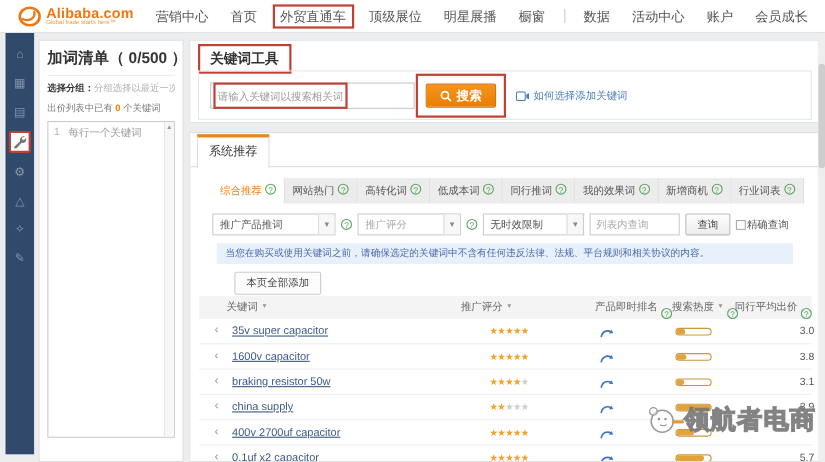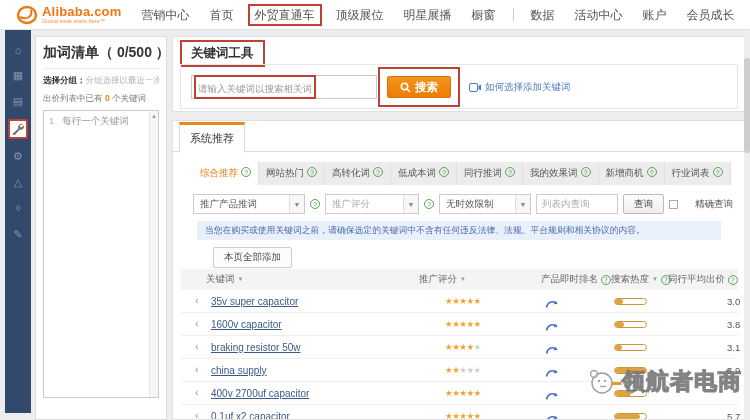--- a/index.html
+++ b/index.html
@@ -85,29 +85,29 @@
   .fselect { height:20px; border:1px solid #ccc; background:#fff; display:flex; align-items:center;
              justify-content:space-between; padding-left:6px; cursor:pointer; white-space:nowrap; }
   .fselect .caret { width:15px; height:100%; border-left:1px solid #ddd; background:#f7f7f7;
                     display:flex; align-items:center; justify-content:center; color:#888; font-size:7px; margin-left:6px; }
   .w1 { width:112px; } .w2 { width:94px; } .w3 { width:92px; }
   .fselect.muted span:first-child { color:#aaa; }
   .finput { width:82px; height:20px; border:1px solid #ccc; display:flex; align-items:center;
             padding-left:5px; color:#aaa; background:#fff; cursor:text; white-space:nowrap; }
   .query-btn { height:20px; padding:0 10px; border:1px solid #bbb; background:linear-gradient(#fdfdfd,#ededed);
                font-size:9.5px; color:#444; border-radius:2px; cursor:pointer; font-family:inherit; }
-  .exact { display:flex; align-items:center; gap:17px; color:#555; cursor:pointer; white-space:nowrap; }
+  .exact { display:flex; align-items:center; gap:1px; color:#555; cursor:pointer; white-space:nowrap; }
   .cb { width:9px; height:9px; border:1px solid #aaa; background:#fff; display:inline-block; flex:none; }
   .notice { position:absolute; left:24px; top:100px; width:524px; height:19px; background:#e8f1fb;
             color:#4a69ad; font-size:8.8px; line-height:19px; padding:0 8px; white-space:nowrap; overflow:hidden; }
   .add-all { position:absolute; left:40px; top:126px; padding:3px 10px; font-size:9.5px; border:1px solid #ccc;
              background:#fcfcfc; color:#444; border-radius:2px; cursor:pointer; font-family:inherit; }
   .thead { position:absolute; left:8px; top:148px; width:557px; height:21px; background:#f4f4f4; }
   .th { position:absolute; top:0; line-height:21px; font-size:9.5px; color:#666; display:flex;
-        align-items:center; gap:3px; white-space:nowrap;font-family:Liberation Serif, serif; }
+        align-items:flex-end; gap:3px; white-space:nowrap; }
   .th .sort { font-size:6px; color:#999; }
   .th-0 { left:25px; } .th-1 { left:238px; } .th-2 { left:360px; } .th-3 { left:430px; } .th-4 { left:487px; }
   .tbody { position:absolute; left:8px; top:169px; width:557px; }
   .trow { position:relative; height:23px; border-bottom:1px solid #efefef; }
   .chev { position:absolute; left:14px; top:4px; color:#8a9ab0; font-size:11px; cursor:pointer; }
   .kw { position:absolute; left:30px; top:6px; font-size:10px; color:#3c5a84; white-space:nowrap; cursor:pointer;text-decoration:underline; }
   .stars { position:absolute; left:264px; top:6px; font-size:8.5px; letter-spacing:-0.5px; }
   .star { color:#cfcfcf; } .star.on { color:#f0a32a; }
   .rankwrap { position:absolute; left:364px; top:5px; cursor:pointer; }
   .heat { position:absolute; left:433px; top:8px; width:33px; height:7px; border:1px solid #c9973d; border-radius:4px; }

